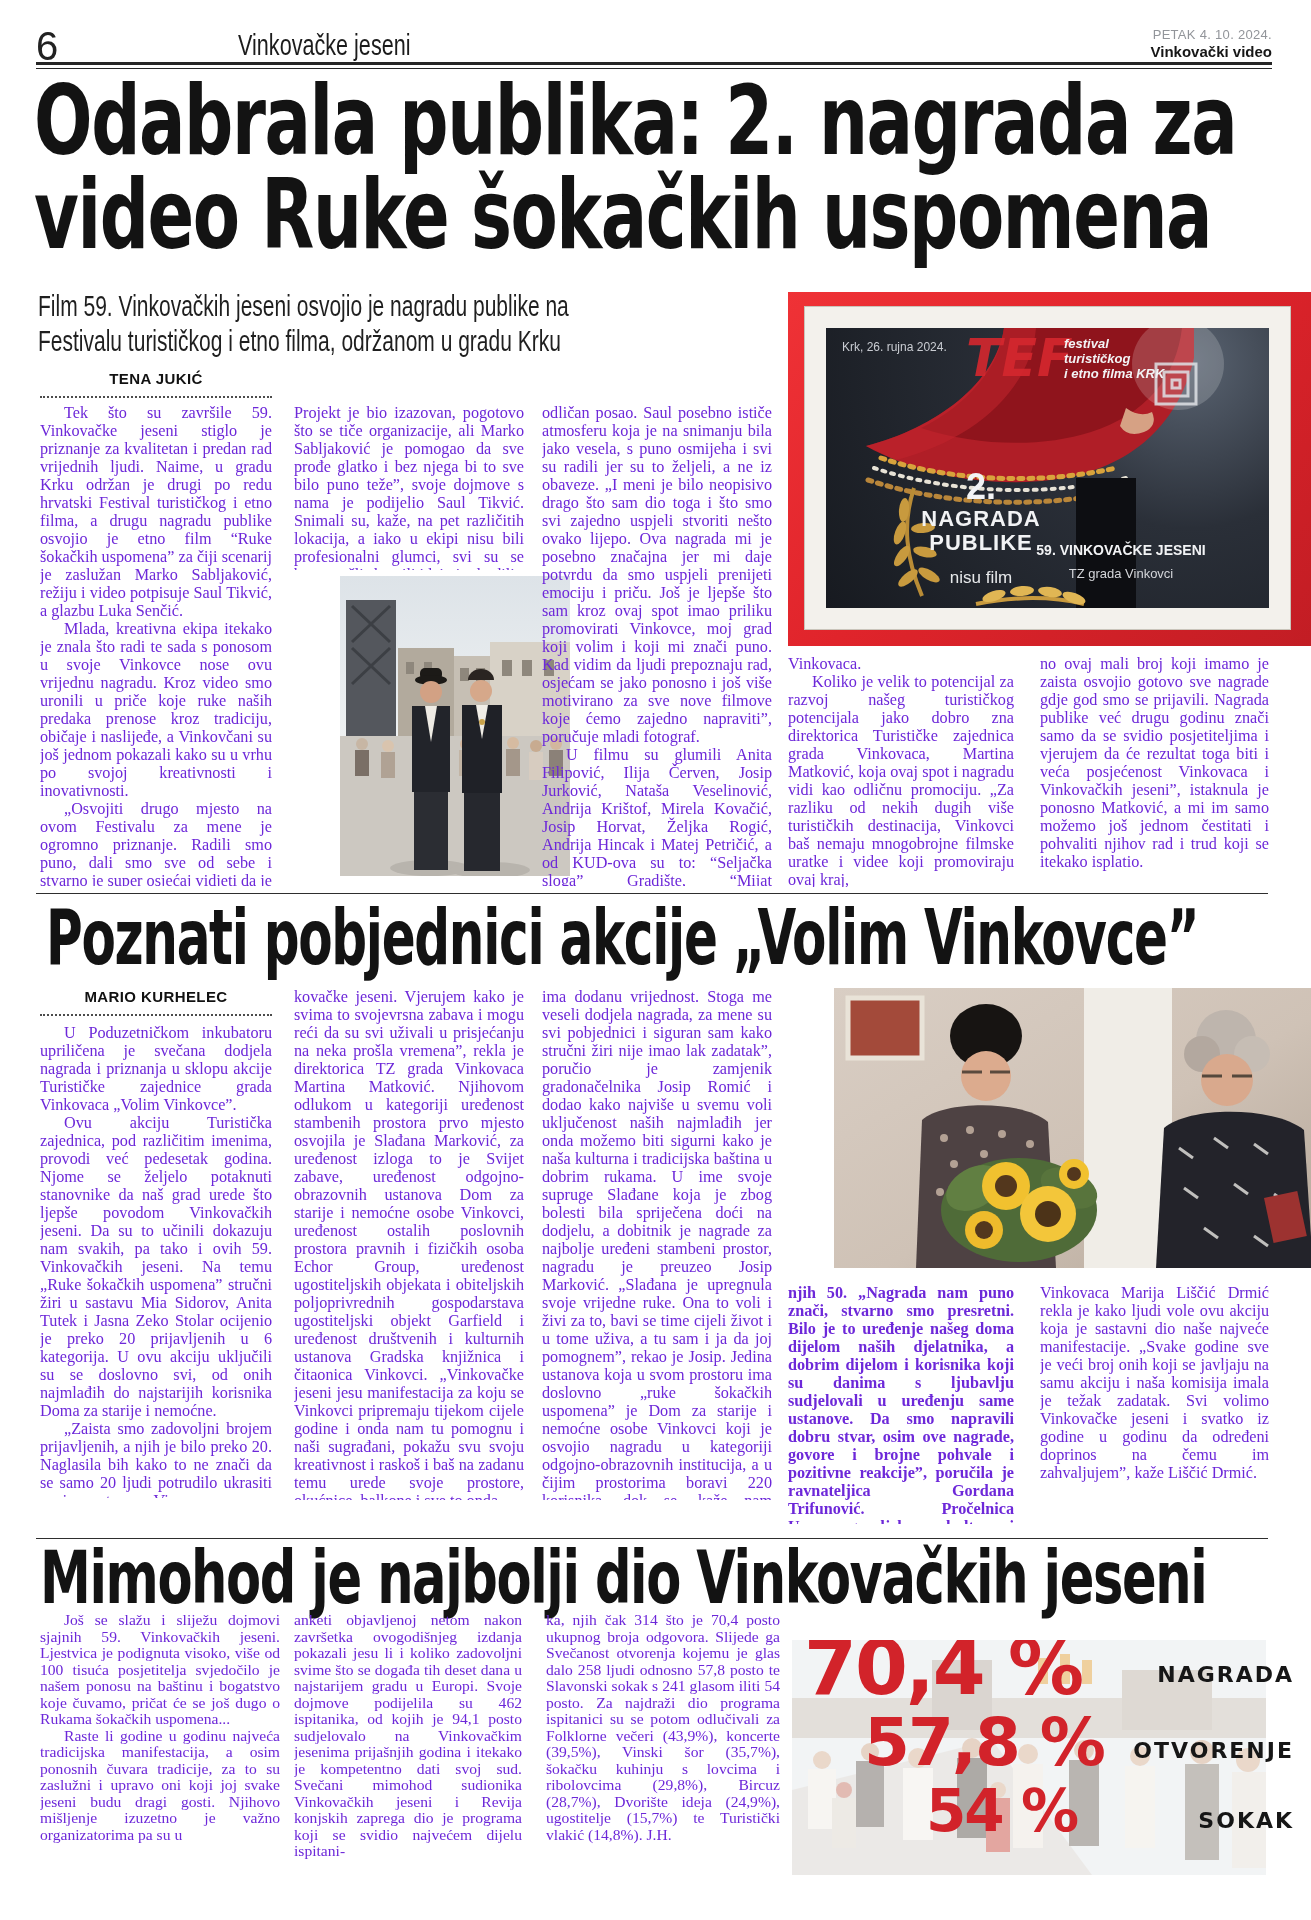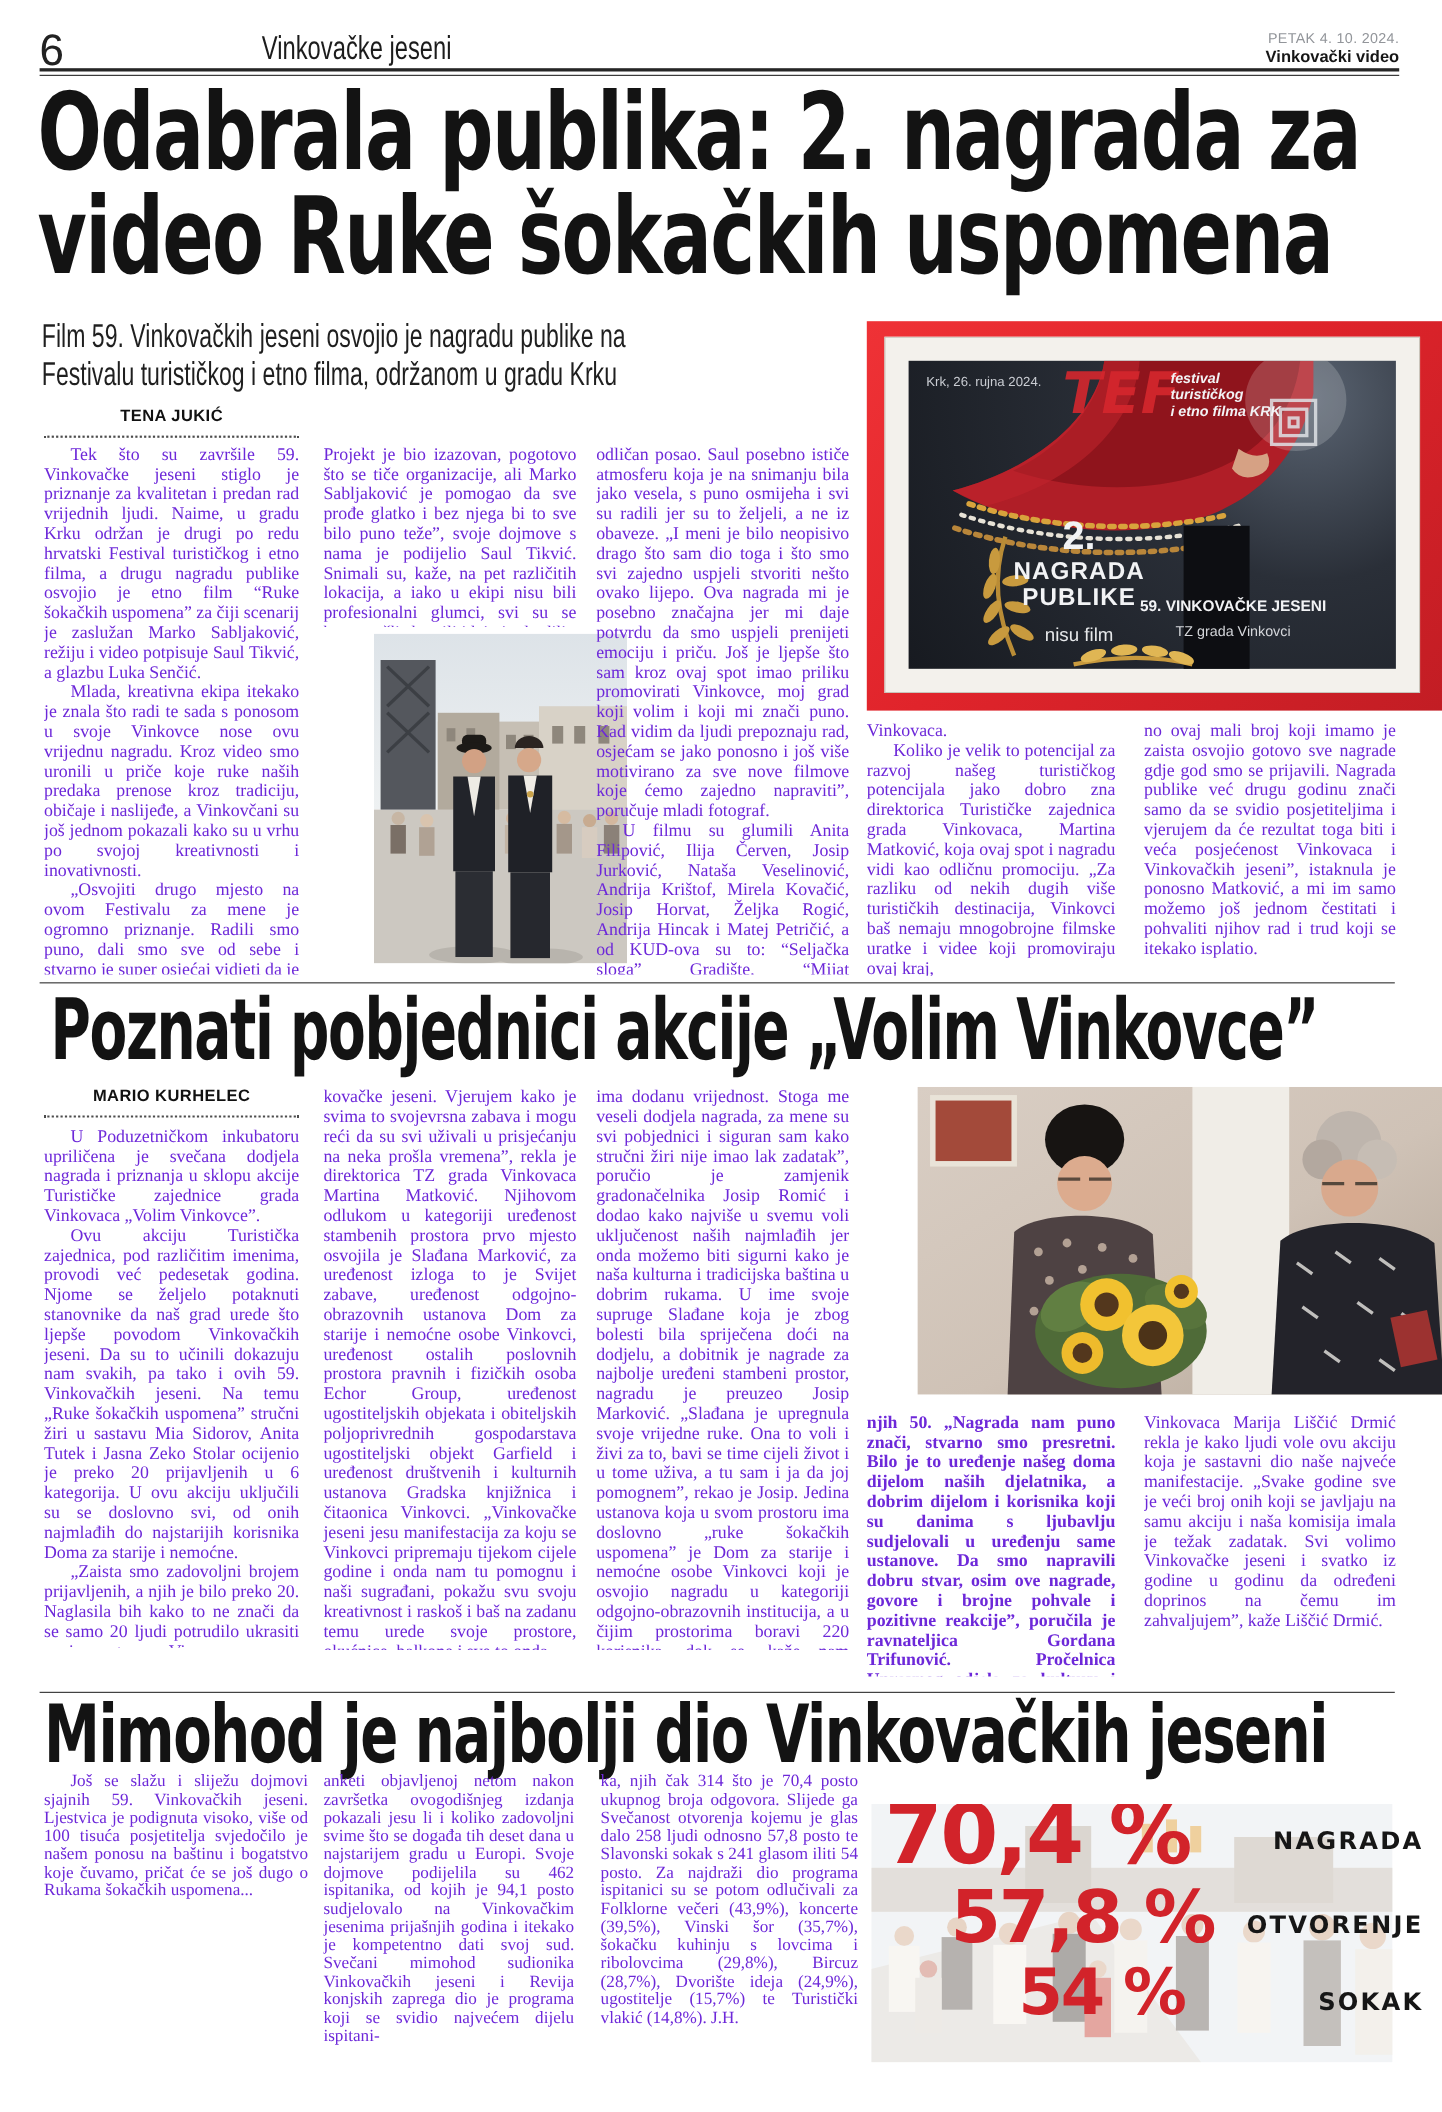--- a/index.html
+++ b/index.html
@@ -306,20 +306,21 @@
   <div class="abs rule" style="left:36px;top:1538px;width:1232px;"></div>
 
   <div class="abs" style="left:40px;top:1542px;">
     <div class="hl" style="font-size:73px;line-height:72px;">
       <span class="cond" style="transform:scaleX(.70);">Mimohod je najbolji dio Vinkovačkih jeseni</span>
     </div>
   </div>
 
   <div class="abs body-col" style="left:40px;top:1612px;width:240px;height:262px;font-size:15.6px;line-height:16.5px;">
     <p>Još se slažu i sliježu dojmovi sjajnih 59. Vinkovačkih jeseni. Ljestvica je podignuta visoko, više od 100 tisuća posjetitelja svjedočilo je našem ponosu na baštinu i bogatstvo koje čuvamo, pričat će se još dugo o Rukama šokačkih uspomena...</p>
+    <p>Raste li godine u godinu najveća tradicijska manifestacija, a osim ponosnih čuvara tradicije, za to su zaslužni i upravo oni koji joj svake jeseni budu dragi gosti. Njihovo mišljenje izuzetno je važno organizatorima pa su u</p>
   </div>
   <div class="abs body-col" style="left:294px;top:1612px;width:228px;height:262px;font-size:15.6px;line-height:16.5px;">
     <p class="ni">anketi objavljenoj netom nakon završetka ovogodišnjeg izdanja pokazali jesu li i koliko zadovoljni svime što se događa tih deset dana u najstarijem gradu u Europi. Svoje dojmove podijelila su 462 ispitanika, od kojih je 94,1 posto sudjelovalo na Vinkovačkim jesenima prijašnjih godina i itekako je kompetentno dati svoj sud. Svečani mimohod sudionika Vinkovačkih jeseni i Revija konjskih zaprega dio je programa koji se svidio najvećem dijelu ispitani-</p>
   </div>
   <div class="abs body-col" style="left:546px;top:1612px;width:234px;height:262px;font-size:15.6px;line-height:16.5px;">
     <p class="ni">ka, njih čak 314 što je 70,4 posto ukupnog broja odgovora. Slijede ga Svečanost otvorenja kojemu je glas dalo 258 ljudi odnosno 57,8 posto te Slavonski sokak s 241 glasom iliti 54 posto. Za najdraži dio programa ispitanici su se potom odlučivali za Folklorne večeri (43,9%), koncerte (39,5%), Vinski šor (35,7%), šokačku kuhinju s lovcima i ribolovcima (29,8%), Bircuz (28,7%), Dvorište ideja (24,9%), ugostitelje (15,7%) te Turistički vlakić (14,8%). J.H.</p>
   </div>
 
   <div class="abs photo" style="left:792px;top:1640px;width:474px;height:235px;">
     <svg width="474" height="235" viewBox="0 0 474 235" style="position:absolute;left:0;top:0;">

